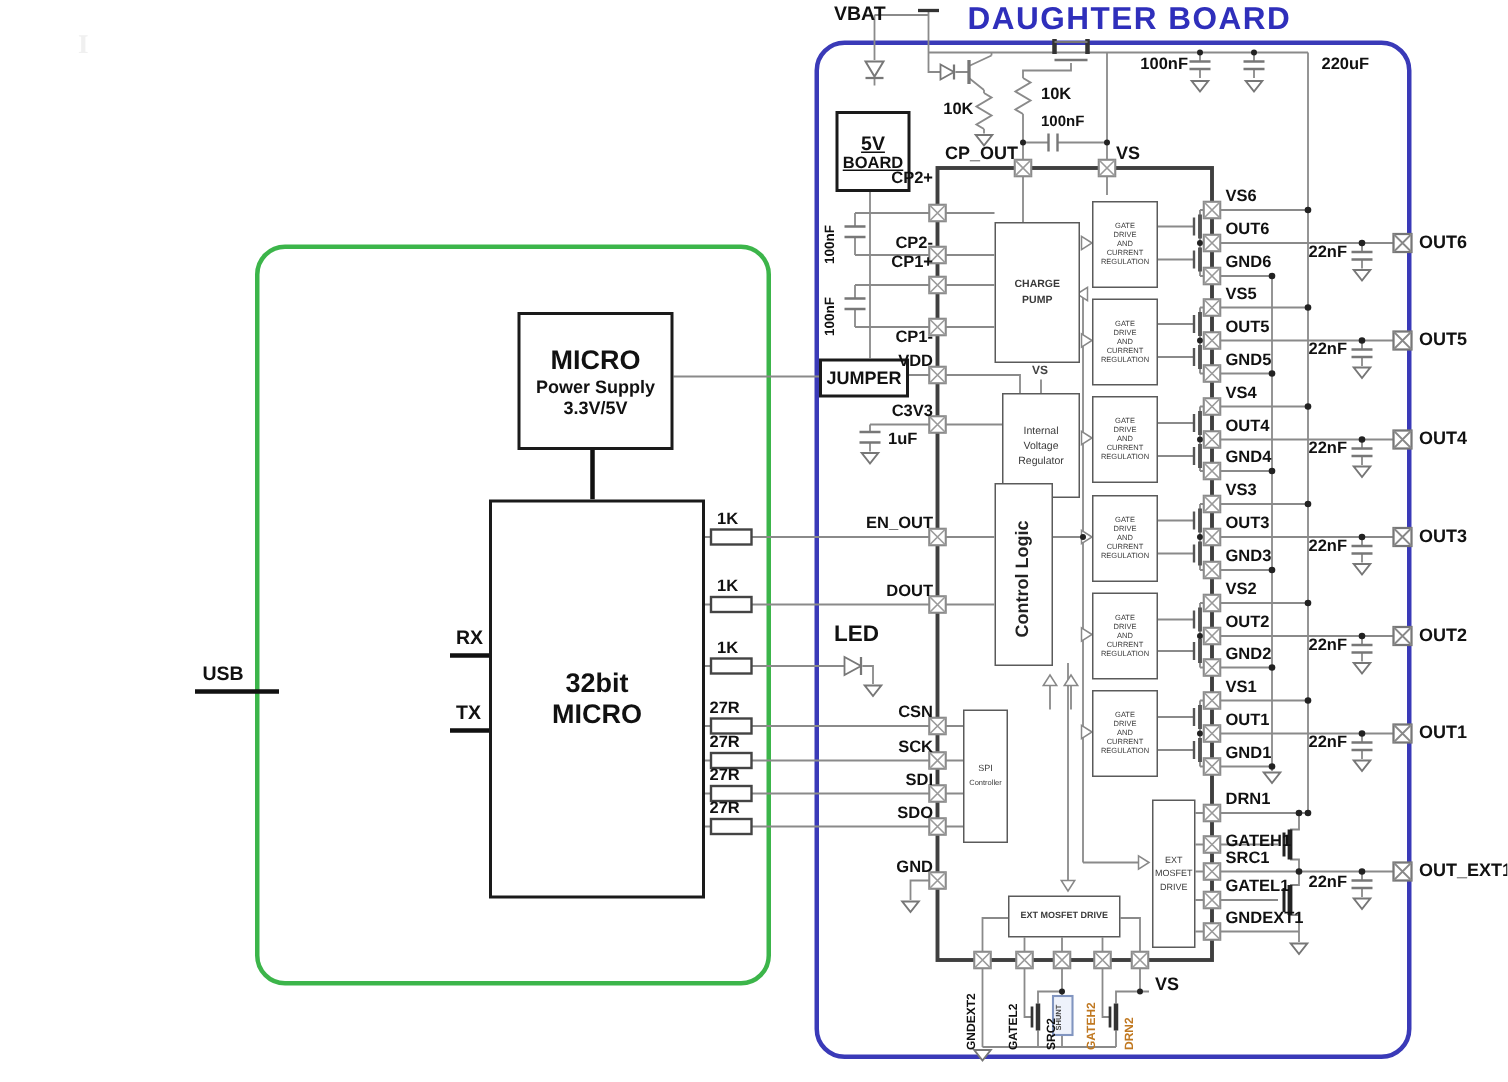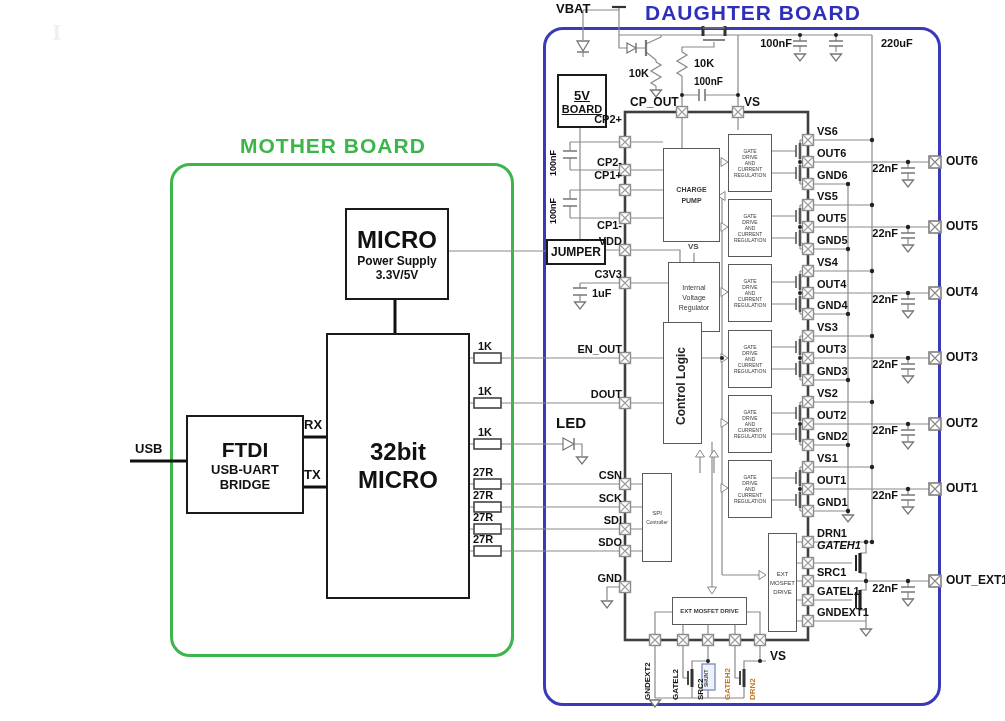--- a/index.html
+++ b/index.html
@@ -4,21 +4,21 @@
 <style>
   html,body{margin:0;padding:0;background:#fff;}
   .canvas{position:relative;width:1005px;height:721px;background:#fff;overflow:hidden;
           font-family:"Liberation Sans",sans-serif;}
   svg{position:absolute;left:0;top:0;z-index:1;}
   .L{position:absolute;font-weight:bold;color:#111;white-space:nowrap;z-index:3;line-height:1.05;}
   .ra{text-align:right;}
   .rot{transform:rotate(-90deg);transform-origin:0 0;}
   .f5{font-size:5px}.f6{font-size:6px}.f7{font-size:7px}.f8{font-size:8px}
   .f9{font-size:9px}.f10{font-size:10px}.f11{font-size:11px}.f12{font-size:12px}.f13{font-size:13px}
-  .f15{font-size:15px}.f20{font-size:24px}.f21{font-size:21px}.f26{font-size:26px}
+  .f15{font-size:15px}.f20{font-size:18px}.f21{font-size:21px}.f26{font-size:26px}
   .blk{position:absolute;border:1.2px solid #5a5a5a;background:#fff;display:flex;flex-direction:column;
        align-items:center;justify-content:center;text-align:center;color:#3a3a3a;z-index:2;font-weight:bold;}
   .box{position:absolute;border:2px solid #1a1a1a;background:#fff;display:flex;flex-direction:column;
        align-items:center;justify-content:center;text-align:center;color:#111;z-index:2;font-weight:bold;}
   .board{position:absolute;background:transparent;z-index:0;border-radius:20px;}
   .orange{color:#c07820;}
   .gray{color:#444;}
 </style>
 </head>
 <body>
@@ -300,30 +300,24 @@
       <use href="#conn" x="935" y="227"></use>
     <use href="#conn" x="935" y="293"></use>
       <use href="#conn" x="935" y="358"></use>
     <use href="#conn" x="935" y="424"></use>
       <use href="#conn" x="935" y="489"></use>
     <use href="#conn" x="935" y="581"></use>
   </svg>
 
   <div class="L f20" style="left:52px;top:20px;color:#f0f0f0;font-family:'Liberation Serif',serif;">I</div>
 
-  <div class="L f21" style="left:240px;top:135px;color:#3cb54a;letter-spacing:1px;">MOTHER BOARD</div>
   <div class="L f21" style="left:645px;top:2px;color:#2f2fbb;letter-spacing:1px;">DAUGHTER BOARD</div>
 
   <div class="L f13" style="left:135px;top:442px;">USB</div>
 
-  <div class="box" style="left:186px;top:415px;width:114px;height:95px;">
-    <span class="f21">FTDI</span>
-    <span class="f13">USB-UART</span>
-    <span class="f13">BRIDGE</span>
-  </div>
   <div class="L f13" style="left:304px;top:418px;">RX</div>
   <div class="L f13" style="left:304px;top:468px;">TX</div>
 
   <div class="box" style="left:326px;top:333px;width:140px;height:262px;">
     <span class="f20">32bit</span>
     <span class="f20">MICRO</span>
   </div>
 
   <div class="box" style="left:345px;top:208px;width:100px;height:88px;">
     <span class="f20">MICRO</span>
@@ -387,21 +381,21 @@
   <div class="L f11" style="left:817px;top:322px;">VS3</div>
   <div class="L f11" style="left:817px;top:344px;">OUT3</div>
   <div class="L f11" style="left:817px;top:366px;">GND3</div>
   <div class="L f11" style="left:817px;top:388px;">VS2</div>
   <div class="L f11" style="left:817px;top:410px;">OUT2</div>
   <div class="L f11" style="left:817px;top:431px;text-align:center;">GND2</div>
   <div class="L f11" style="left:817px;top:453px;">VS1</div>
   <div class="L f11" style="left:817px;top:475px;">OUT1</div>
   <div class="L f11" style="left:817px;top:497px;">GND1</div>
   <div class="L f11" style="left:817px;top:528px;">DRN1</div>
-  <div class="L f11" style="left:817px;top:540px;font-style:italic;">GATEH1</div>
+  <div class="L f11" style="left:817px;top:556px;">GATEH1</div>
   <div class="L f11" style="left:817px;top:567px;">SRC1</div>
   <div class="L f11" style="left:817px;top:586px;">GATEL1</div>
   <div class="L f11" style="left:817px;top:607px;">GNDEXT1</div>
 
   <div class="L f8 rot" style="left:644px;top:700px;">GNDEXT2</div>
   <div class="L f8 rot" style="left:672px;top:700px;">GATEL2</div>
   <div class="L f8 rot" style="left:697px;top:700px;">SRC2</div>
   <div class="L f8 rot orange" style="left:724px;top:700px;">GATEH2</div>
   <div class="L f8 rot orange" style="left:749px;top:700px;">DRN2</div>
   <div class="L f5 rot gray" style="left:704px;top:687px;">SHUNT</div>

